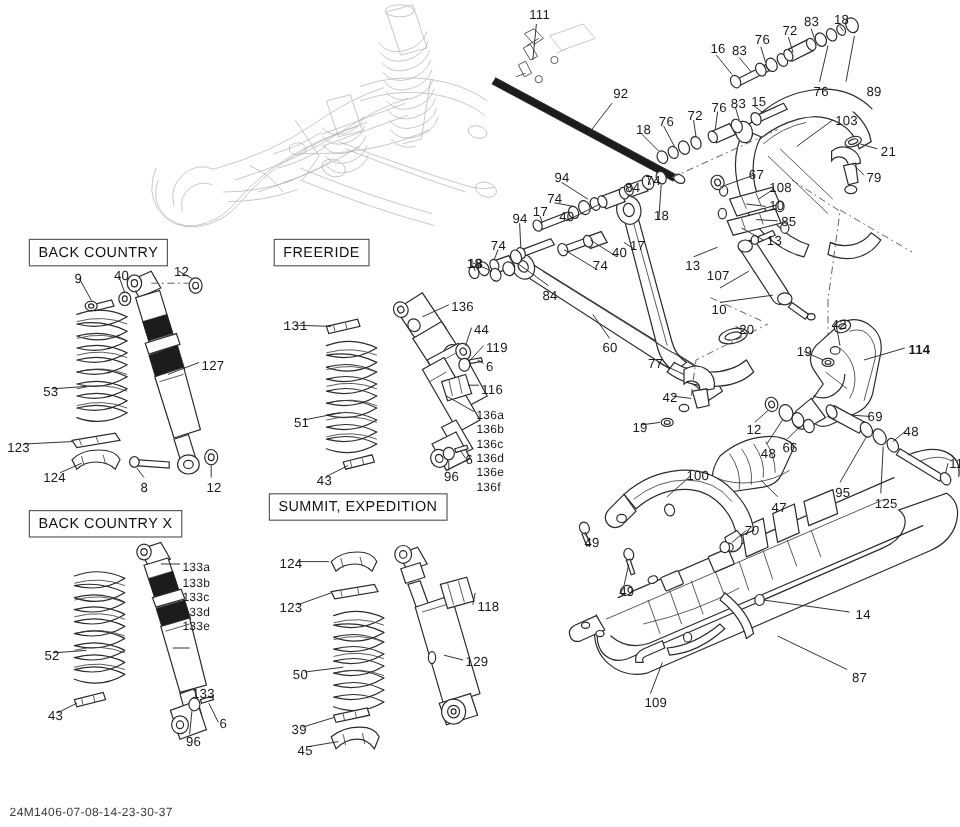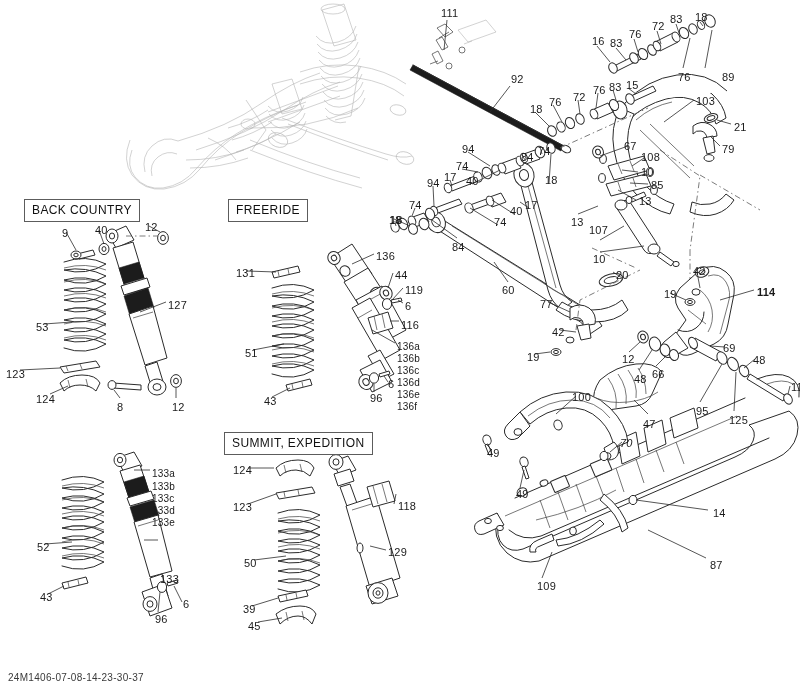--- a/index.html
+++ b/index.html
@@ -601,21 +601,22 @@
       <path class="leadline" d="M394 504 L396 494"></path>
       <path class="leadline" d="M254 560 L286 556"></path>
       <path class="leadline" d="M386 550 L370 546"></path>
       <path class="leadline" d="M252 606 L278 598"></path>
       <path class="leadline" d="M258 622 L282 618"></path>
     </g>
   </svg>
 
   <div class="sectitle" style="left:24px;top:199px;">BACK COUNTRY</div>
   <div class="sectitle" style="left:228px;top:199px;">FREERIDE</div>
-  <div class="sectitle" style="left:224px;top:432px;">SUMMIT, EXPEDITION</div>
+  <div class="sectitle" style="left:24px;top:425px;">BACK COUNTRY X</div>
+  <div class="sectitle" style="left:224px;top:411px;">SUMMIT, EXPEDITION</div>
 
   <div id="callout-layer">
       <div class="cal" style="left: 441px; top: 8px;">111</div>
       <div class="cal" style="left: 511px; top: 74px;">92</div>
       <div class="cal" style="left: 592px; top: 36px;">16</div>
       <div class="cal" style="left: 610px; top: 38px;">83</div>
       <div class="cal" style="left: 629px; top: 29px;">76</div>
       <div class="cal" style="left: 652px; top: 21px;">72</div>
       <div class="cal" style="left: 670px; top: 14px;">83</div>
       <div class="cal" style="left: 695px; top: 12px;">18</div>
@@ -680,21 +681,21 @@
       <div class="cal" style="left: 95px; top: 225px;">40</div>
       <div class="cal" style="left: 145px; top: 222px;">12</div>
       <div class="cal" style="left: 168px; top: 300px;">127</div>
       <div class="cal" style="left: 36px; top: 322px;">53</div>
       <div class="cal" style="left: 6px; top: 369px;">123</div>
       <div class="cal" style="left: 36px; top: 394px;">124</div>
       <div class="cal" style="left: 117px; top: 402px;">8</div>
       <div class="cal" style="left: 172px; top: 402px;">12</div>
       <div class="cal" style="left: 390px; top: 215px;">18</div>
       <div class="cal" style="left: 376px; top: 251px;">136</div>
-      <div class="cal" style="left: 236px; top: 268px;">131</div>
+      <div class="cal" style="left: 236px; top: 268px; font-family: Liberation Mono, monospace;">131</div>
       <div class="cal" style="left: 395px; top: 270px;">44</div>
       <div class="cal" style="left: 405px; top: 285px;">119</div>
       <div class="cal" style="left: 405px; top: 301px;">6</div>
       <div class="cal" style="left: 401px; top: 320px;">116</div>
       <div class="cal" style="left: 245px; top: 348px;">51</div>
       <div class="cal sm" style="left: 397px; top: 341px;">136a</div>
       <div class="cal sm" style="left: 397px; top: 353px;">136b</div>
       <div class="cal sm" style="left: 397px; top: 365px;">136c</div>
       <div class="cal sm" style="left: 397px; top: 377px;">136d</div>
       <div class="cal sm" style="left: 397px; top: 389px;">136e</div>

